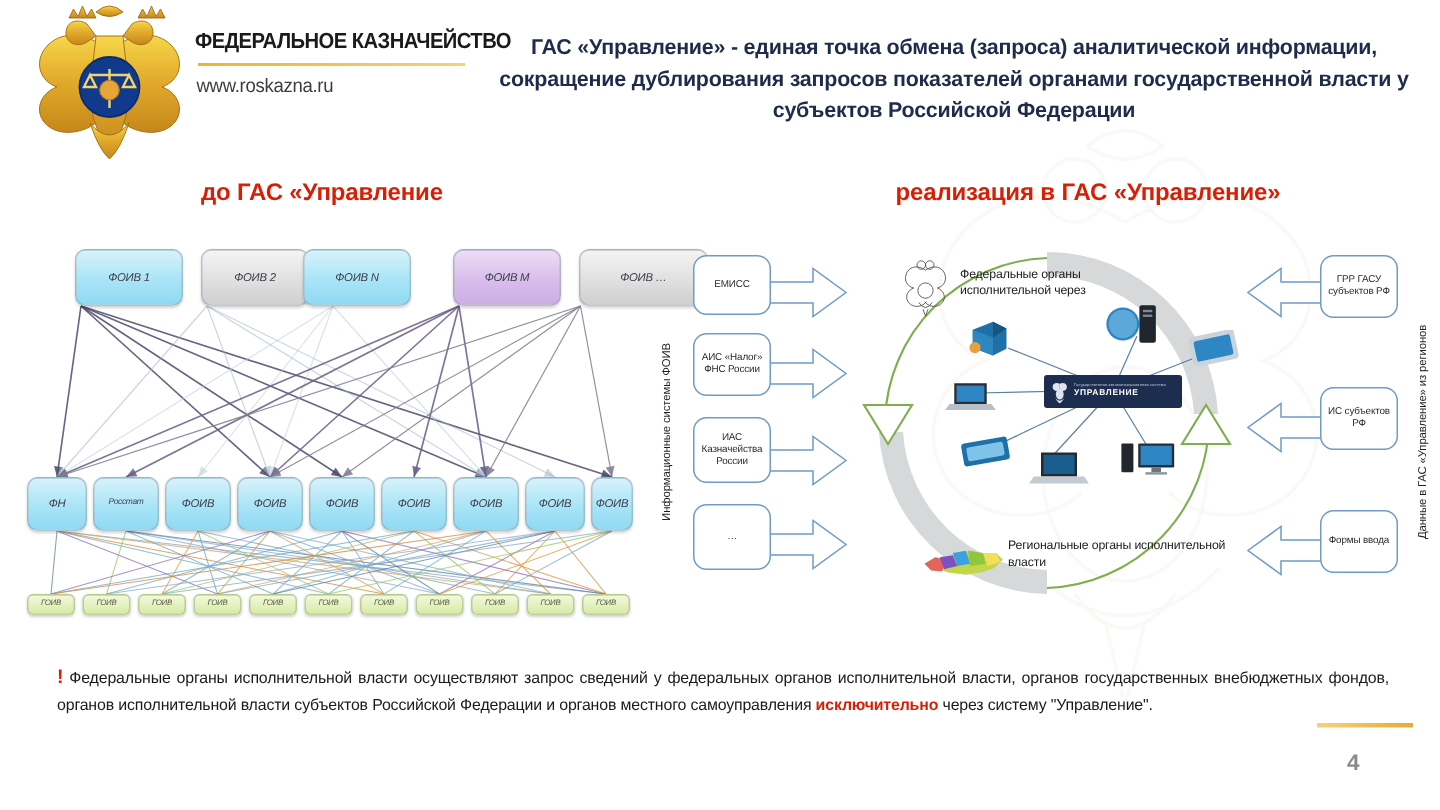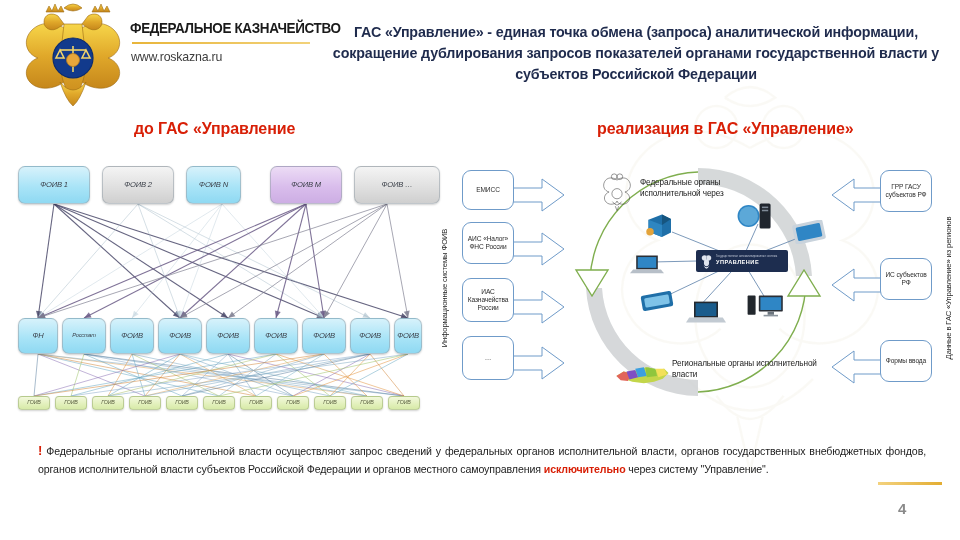--- a/index.html
+++ b/index.html
@@ -56,21 +56,21 @@
     border-radius:7px;border:1px solid rgba(150,160,170,.55);
     box-shadow:0 1px 2px rgba(0,0,0,.18);
     letter-spacing:-0.2px;line-height:1.05;padding:0 1px;
   }
   .n-blue{background:linear-gradient(180deg,#d7f2fb 0%,#a9e4f7 55%,#8fd9f2 100%);}
   .n-grey{background:linear-gradient(180deg,#f4f4f4 0%,#e0e0e0 55%,#cfcfcf 100%);justify-content:center;}
   .n-purple{background:linear-gradient(180deg,#ecdcf5 0%,#d9bdec 55%,#cdaee4 100%);}
   .n-green{background:linear-gradient(180deg,#f2f8dc 0%,#e2f0bb 60%,#d7eaa8 100%);
            border-radius:4px;border:1px solid rgba(160,180,120,.6);font-size:5.3px;
            font-style:italic;color:#5b6141;}
-  .row1 .node{height:38px;}
+  .row1 .node{height:38px;margin-left:32px;}
   .row2 .node{height:36px;}
   .row3 .node{height:14px;}
 
   
   .right-diagram{position:absolute;left:440px;top:160px;width:516px;height:258px;}
   .rd-svg{position:absolute;inset:0;}
   .rbox{
     position:absolute;box-sizing:border-box;background:#ffffff;
     border:1px solid #6f9bc9;border-radius:9px;
     display:flex;align-items:center;justify-content:center;text-align:center;
@@ -275,21 +275,21 @@
         </g>
     </svg>
 
     <div class="row1">
       <div class="node n-blue" style="left:4px;top:6px;width:72px;">
           <span>ФОИВ 1</span>
         </div>
       <div class="node n-grey" style="left:88px;top:6px;width:72px;">
           <span>ФОИВ 2</span>
         </div>
-      <div class="node n-blue" style="left:172px;top:6px;width:55px;">
+      <div class="node n-blue" style="left:156px;top:6px;width:72px;">
           <span>ФОИВ N</span>
         </div>
       <div class="node n-purple" style="left:256px;top:6px;width:72px;">
           <span>ФОИВ М</span>
         </div>
       <div class="node n-grey" style="left:340px;top:6px;width:86px;">
           <span>ФОИВ …</span>
         </div>
     </div>
 

